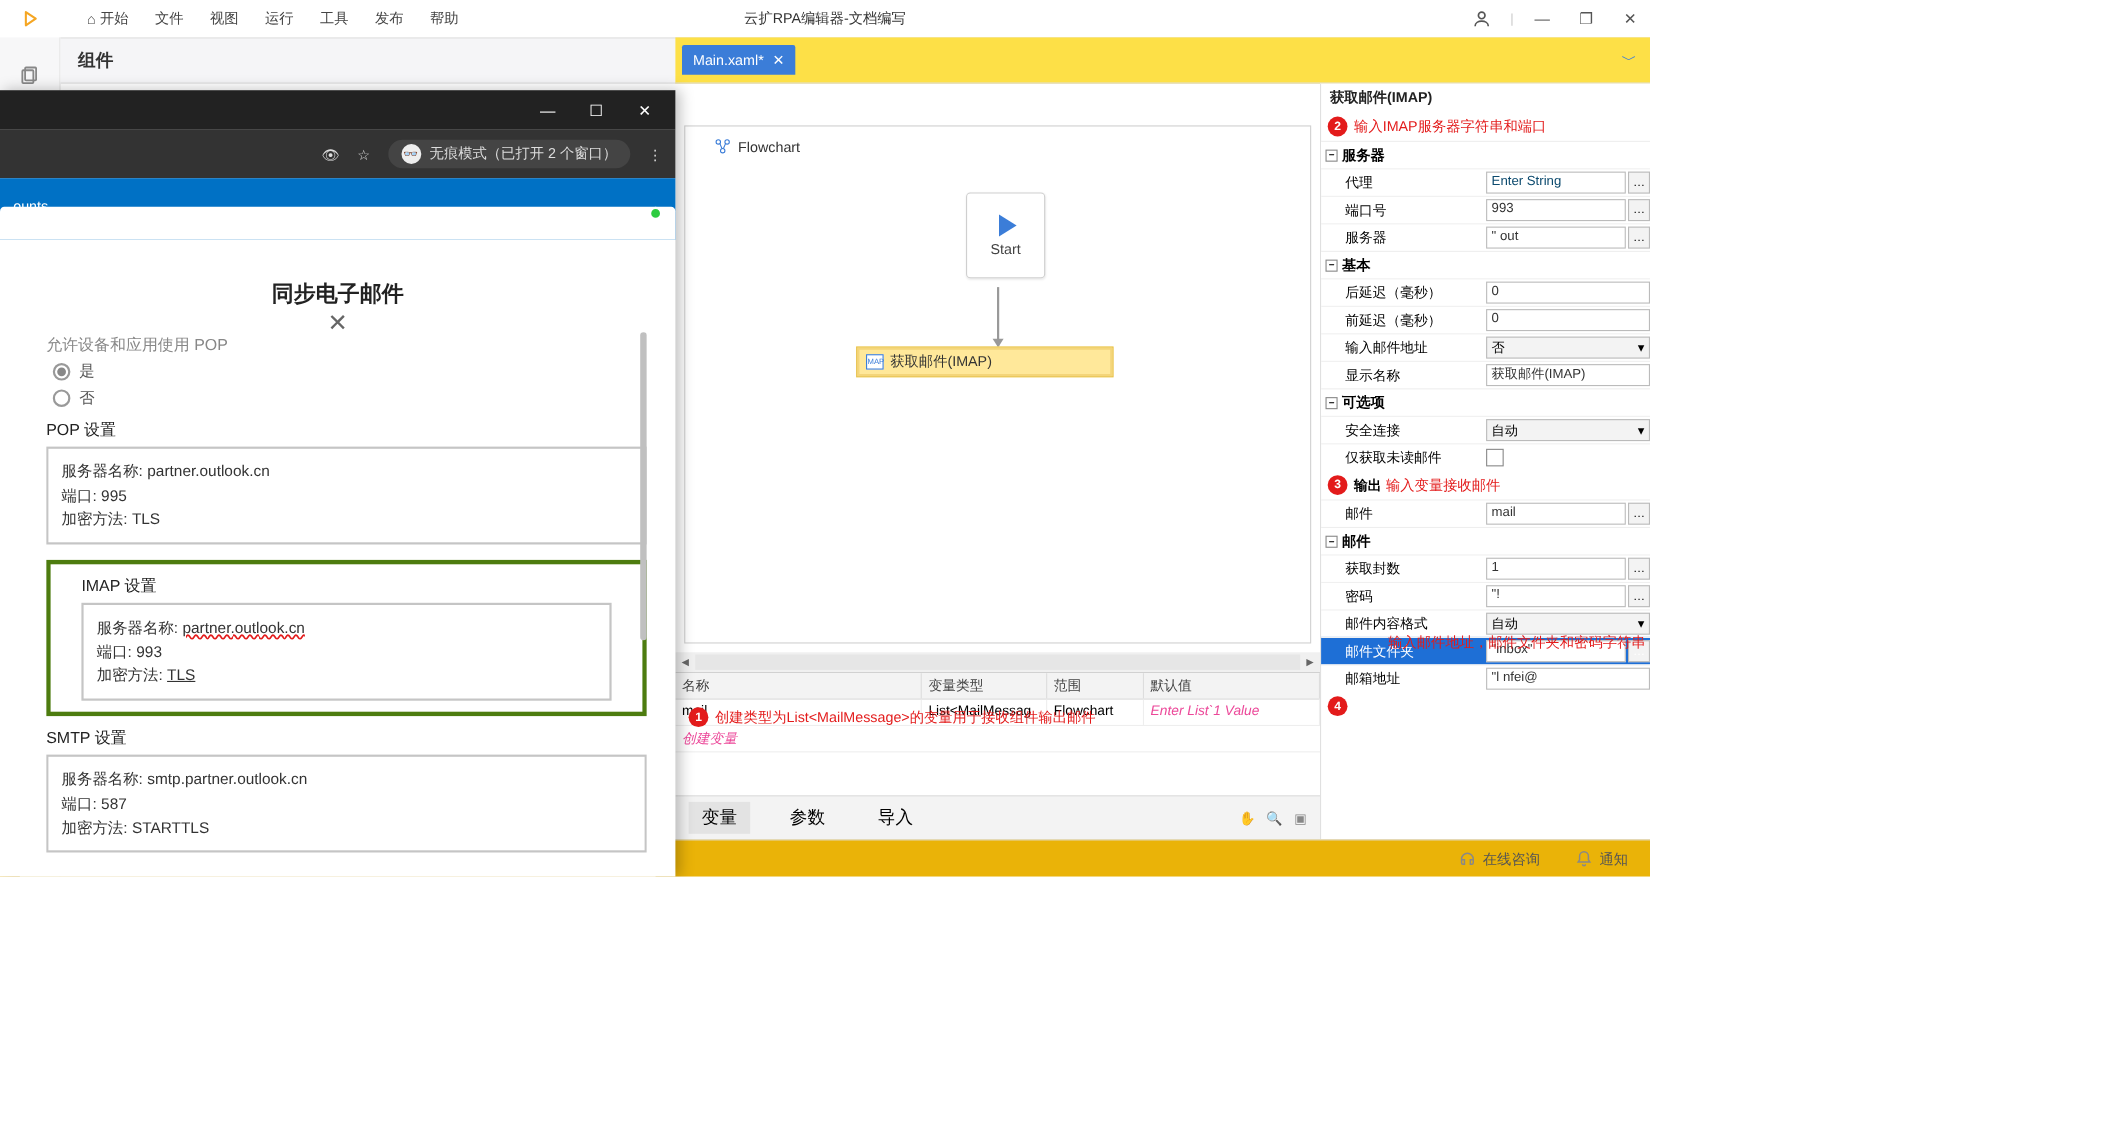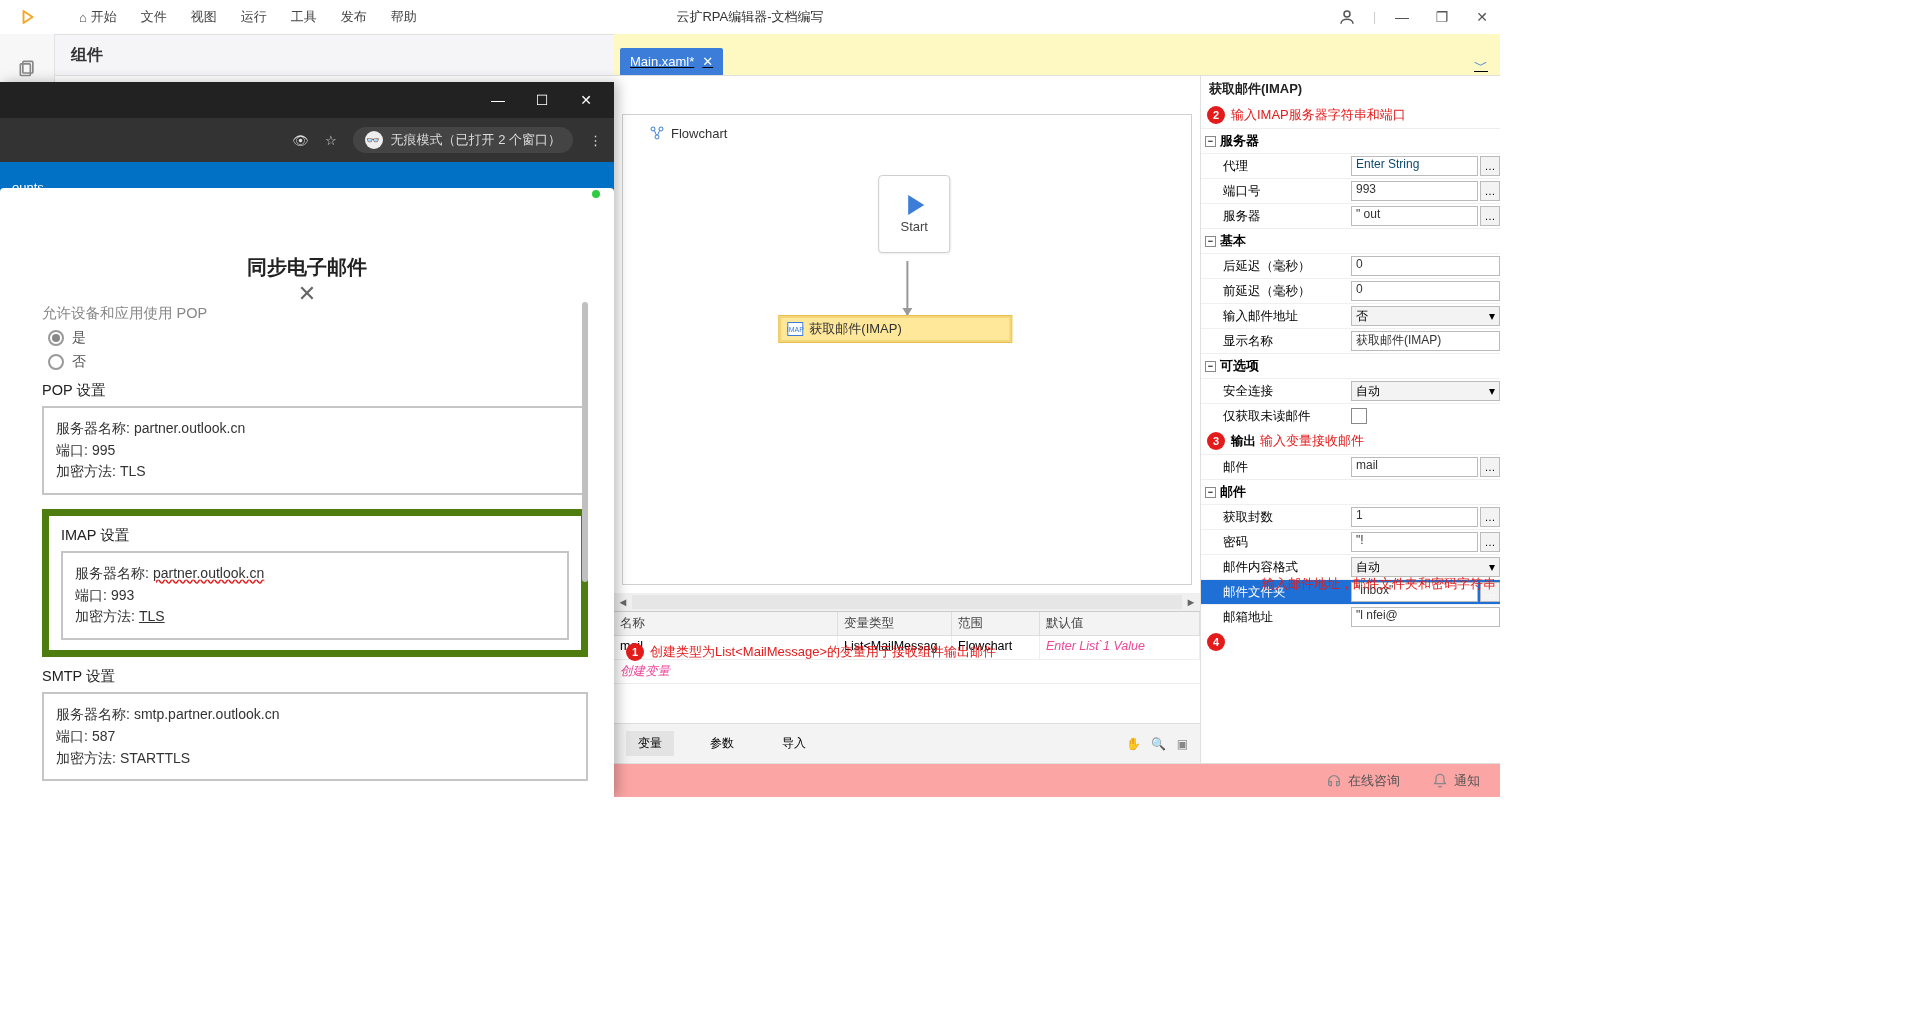--- a/index.html
+++ b/index.html
@@ -41,27 +41,27 @@
 .modal-title { font-size:20px; font-weight:600; color:#222; }
 .close-x { font-size:22px; color:#666; cursor:pointer; }
 .modal-body { position:absolute; top:56px; left:24px; right:8px; bottom:0; overflow:hidden; }
 .scroll-track { position:absolute; right:0; top:8px; width:6px; height:280px; background:#c0c0c0; border-radius:3px; }
 .section-label { font-size:14.5px; color:#222; margin:10px 0 6px; }
 .radio-row { display:flex; align-items:center; gap:8px; margin:6px 0 6px 6px; color:#555; font-size:14px; }
 .radio { width:16px; height:16px; border:2px solid #999; border-radius:50%; display:inline-flex; align-items:center; justify-content:center; }
 .radio.sel .dot { width:8px; height:8px; background:#888; border-radius:50%; }
 .box { border:2px solid #c5c5c5; padding:10px 12px; margin-bottom:14px; font-size:14px; color:#333; line-height:1.55; }
 .box .row { display:flex; gap:4px; }
-.box-highlight { border:7px solid #4d7c0f; padding:10px 12px; }
+.box-highlight { border:4px solid #4d7c0f; padding:10px 28px; }
 .underline-red { text-decoration:underline; text-decoration-color:#e31b1b; text-decoration-style:wavy; }
 .underline { text-decoration:underline; }
 
 
 .editor { position:absolute; left:614px; top:34px; right:0; bottom:34px; }
-.tabrow { height:42px; background:#fef9c3; border-bottom:1px solid #e0e0e0; display:flex; align-items:flex-end; padding-left:6px;text-decoration:underline; }
+.tabrow { height:42px; background:#fde047; border-bottom:1px solid #e0e0e0; display:flex; align-items:center; padding-left:6px; }
 .tab { background:#3b7dd8; color:#fff; padding:6px 10px; display:flex; align-items:center; gap:8px; font-size:13px; border-radius:2px 2px 0 0; }
 .tab .x { cursor:pointer; }
 .chev-down { margin-left:auto; margin-right:12px; color:#3b7dd8; cursor:pointer; font-size:14px; }
 .breadcrumb { padding:6px 10px; font-size:13px; color:#333; border-bottom:1px solid #eee; background:#fff; }
 
 .canvas-wrap { position:absolute; top:72px; left:0; right:300px; bottom:170px; background:#fff; }
 .canvas-border { position:absolute; inset:8px 8px 8px 8px; border:1px solid #d0d0d0; }
 .flow-head { position:absolute; top:10px; left:22px; font-size:13px; color:#333; display:flex; align-items:center; gap:6px; background:#fff; padding:0 4px; }
 .flow-icon { width:16px; height:16px; }
 .start-node { position:absolute; left:50%; top:60px; transform:translateX(-40%); width:72px; height:78px; border:1px solid #cfcfcf; border-radius:4px; background:#fff; display:flex; flex-direction:column; align-items:center; justify-content:center; gap:4px; box-shadow:0 1px 2px rgba(0,0,0,0.08); }
@@ -98,27 +98,27 @@
 .vars-head { display:flex; height:24px; background:#f3f3f3; border-bottom:1px solid #ddd; }
 .vars-head div { border-right:1px solid #ddd; padding:3px 6px; font-size:12.5px; color:#444; }
 .vars-row { display:flex; height:24px; border-bottom:1px solid #eee; }
 .vars-row div { border-right:1px solid #eee; padding:3px 6px; font-size:12.5px; }
 .col-name { width:224px; }
 .col-type { width:114px; }
 .col-scope { width:88px; }
 .col-def { flex:1; }
 .placeholder-it { color:#ec4899; font-style:italic; }
 .vars-footer { position:absolute; left:0; right:300px; bottom:0; height:40px; background:#f3f3f3; border-top:1px solid #ddd; display:flex; align-items:center; padding:0 12px; gap:24px; }
-.vars-tab { padding:4px 12px; font-size:12px; cursor:pointer; }
+.vars-tab { padding:4px 12px; font-size:16px; cursor:pointer; }
 .vars-tab.active { background:#e3e3e3; }
 .vars-icons { margin-left:auto; display:flex; gap:10px; color:#888; }
 .vars-annot { position:absolute; bottom:62px; left:12px; display:flex; align-items:center; gap:4px; }
 
 
-.statusbar { position:absolute; left:0; right:0; bottom:0; height:34px; background:#fca5a5; border-top:1px solid #e0e0e0; display:flex; align-items:center; justify-content:flex-end; padding:0 20px; gap:32px; color:#555; font-size:13px; }
+.statusbar { position:absolute; left:0; right:0; bottom:0; height:34px; background:#eab308; border-top:1px solid #e0e0e0; display:flex; align-items:center; justify-content:flex-end; padding:0 20px; gap:32px; color:#555; font-size:13px; }
 
 
 .annot4 { position:absolute; right:4px; bottom:170px; font-size:13px; color:#e31b1b; display:flex; align-items:center; gap:4px; }
 </style>
 </head>
 <body>
 
 <div class="titlebar">
   <div class="logo">
     <svg viewBox="0 0 24 24">

